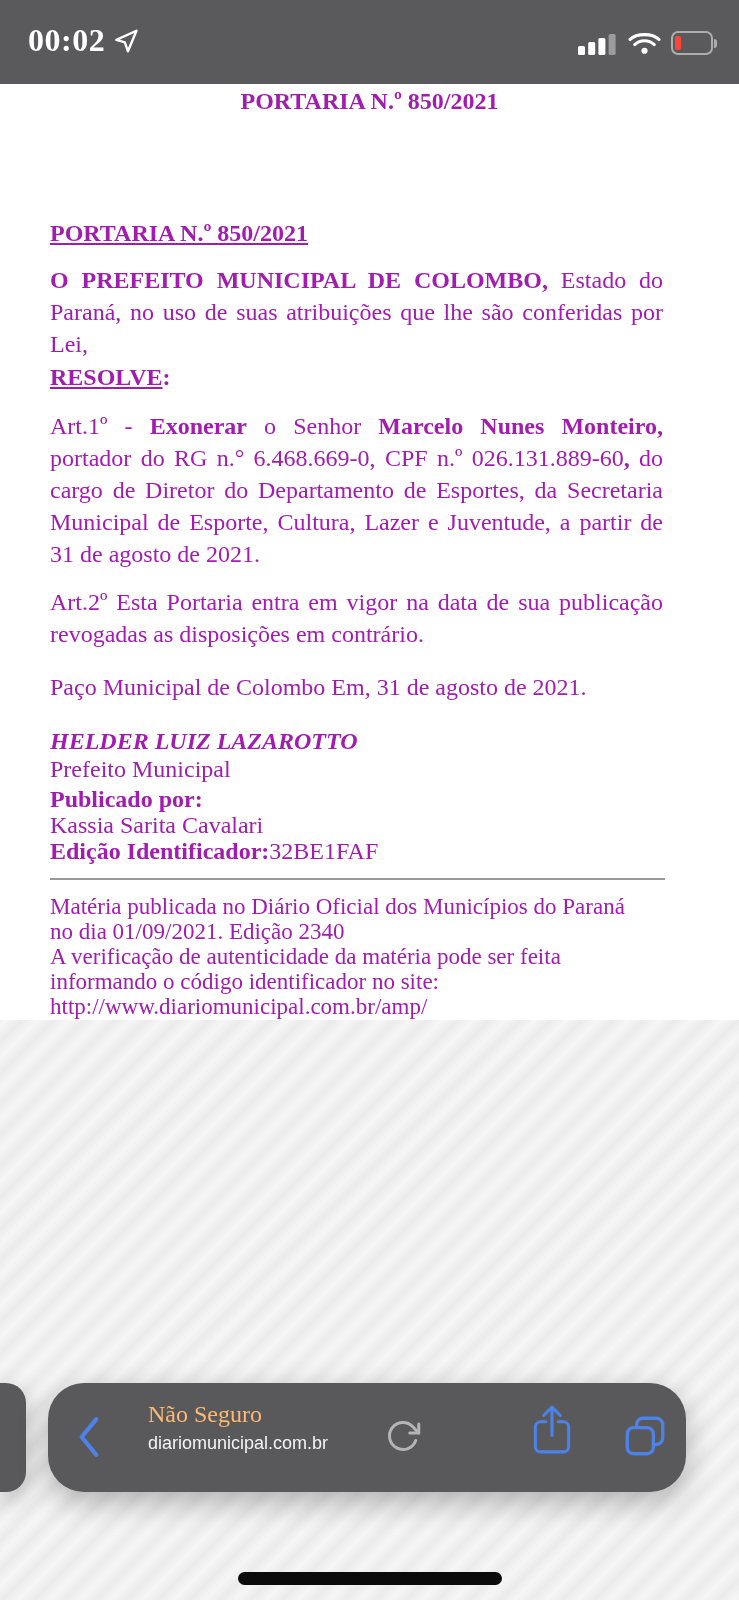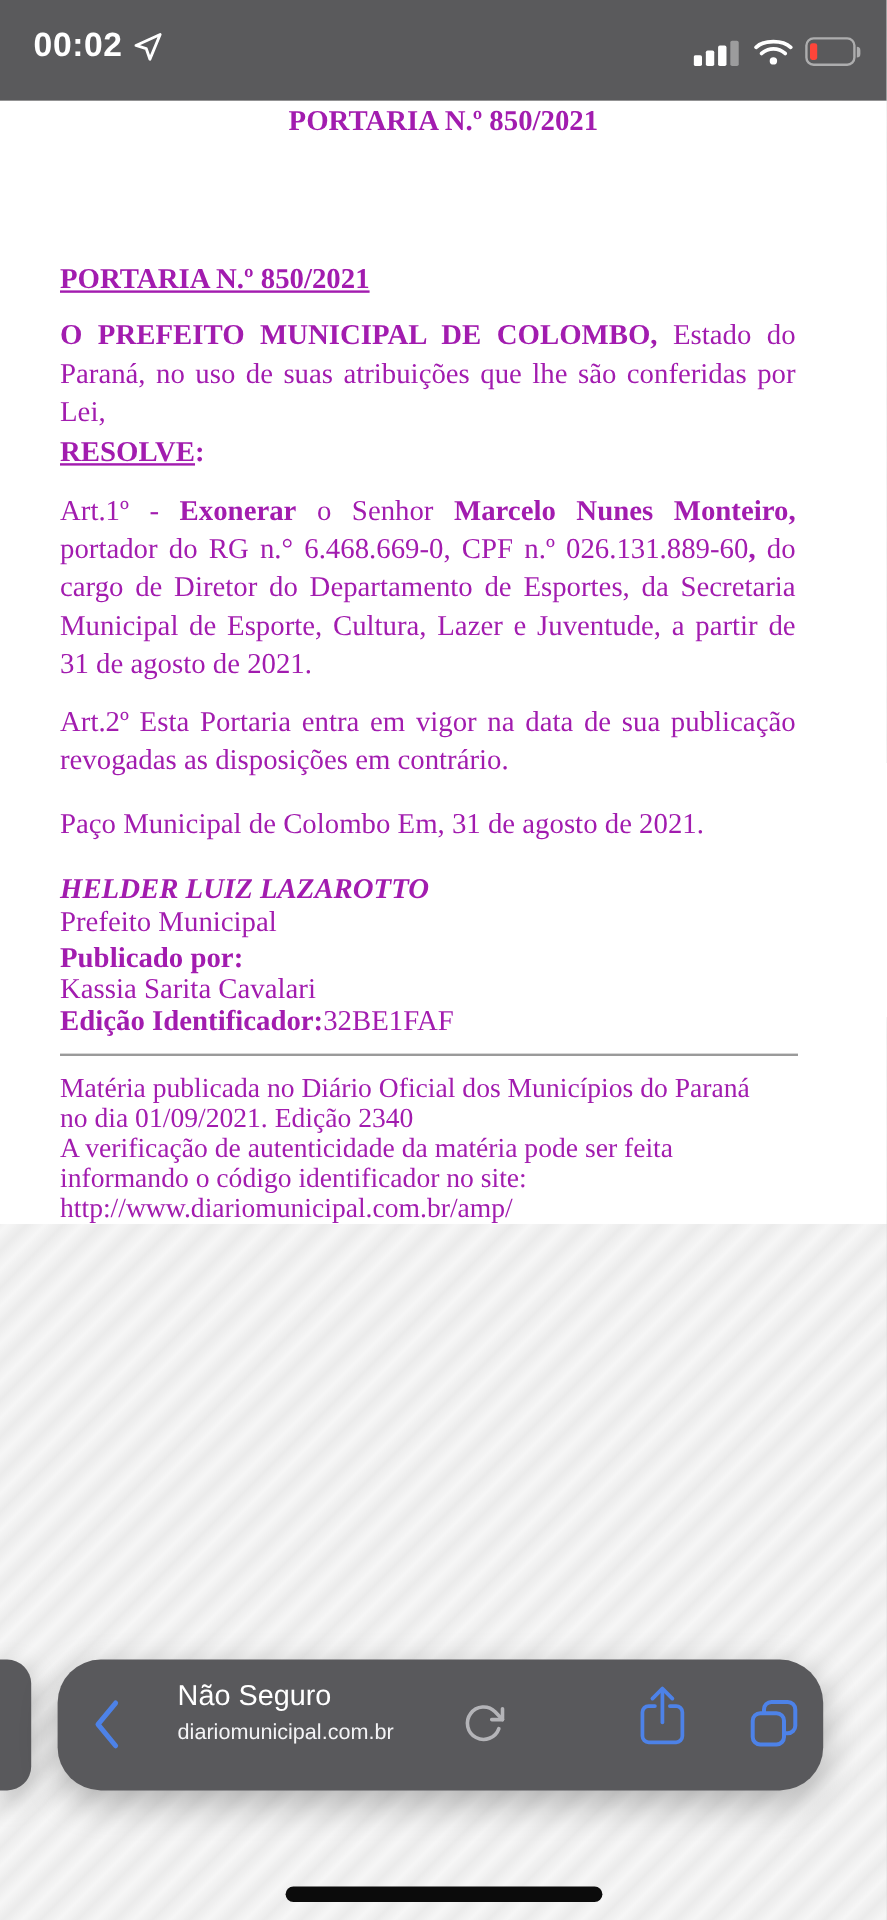--- a/index.html
+++ b/index.html
@@ -4,21 +4,21 @@
 <style>
   html,body{margin:0;padding:0;background:#d8d8d8;}
   .screen{
     position:relative;width:739px;height:1600px;overflow:hidden;
     background:repeating-linear-gradient(135deg,#f6f6f6 0px,#ebebeb 11px,#f6f6f6 22px);
     font-family:"Liberation Sans","DejaVu Sans",sans-serif;
   }
   
   .status-bar{position:absolute;top:0;left:0;width:739px;height:84px;background:#5a5a5c;}
   .sb-left{position:absolute;left:28px;top:22px;display:flex;align-items:center;gap:8px;}
-  .sb-time{color:#fff;font-size:28px;font-weight:600;letter-spacing:.5px;}
+  .sb-time{color:#fff;font-size:32px;font-weight:600;letter-spacing:.5px;font-family:Liberation Serif, serif;}
   .sb-right{position:absolute;right:22px;top:30px;display:flex;align-items:center;gap:10px;}
   .battery{position:relative;width:46px;height:24px;}
   .battery-body{position:absolute;left:0;top:0;width:42px;height:24px;border:2px solid rgba(255,255,255,.5);border-radius:7px;box-sizing:border-box;}
   .battery-level{position:absolute;left:4px;top:5px;width:6px;height:14px;border-radius:2px;background:#ff453a;}
   .battery-nub{position:absolute;right:0;top:8px;width:3px;height:9px;border-radius:0 3px 3px 0;background:rgba(255,255,255,.5);}
   
   .doc{position:absolute;top:84px;left:0;width:739px;height:936px;background:#ffffff;
        font-family:"Liberation Serif","DejaVu Serif",serif;font-size:24px;color:#a21caf;}
   .doc *{margin:0;}
   .abs{position:absolute;left:50px;right:76px;}
@@ -39,21 +39,21 @@
   .footer{top:810px;line-height:25px;font-size:23px;}
   .footer div{white-space:nowrap;}
   
   .toolbar-nub{position:absolute;left:0;top:1383px;width:26px;height:109px;background:#59595c;
                border-radius:0 20px 20px 0;box-shadow:0 8px 24px rgba(0,0,0,.25);}
   .toolbar{position:absolute;left:48px;top:1383px;width:638px;height:109px;background:#59595c;
            border-radius:36px;box-shadow:0 10px 30px rgba(0,0,0,.28);}
   .tb-btn{position:absolute;background:none;border:none;padding:0;cursor:pointer;}
   .back-btn{left:26px;top:32px;width:30px;height:46px;}
   .addr{position:absolute;left:100px;top:16px;width:250px;text-align:left;cursor:pointer;}
-  .addr-sec{color:#ffffff;font-size:24px;line-height:30px;}
+  .addr-sec{color:#fdba74;font-size:24px;line-height:30px;font-family:Liberation Serif, serif;}
   .addr-url{color:#f4f4f6;font-size:18px;line-height:28px;}
   .reload-btn{left:336px;top:34px;width:38px;height:40px;}
   .share-btn{left:482px;top:20px;width:44px;height:54px;}
   .tabs-btn{left:572px;top:28px;width:50px;height:52px;}
   .home-indicator{position:absolute;left:238px;top:1572px;width:264px;height:13px;border-radius:7px;background:#0b0b0b;}
 </style>
 </head>
 <body>
 
 <div class="screen">

